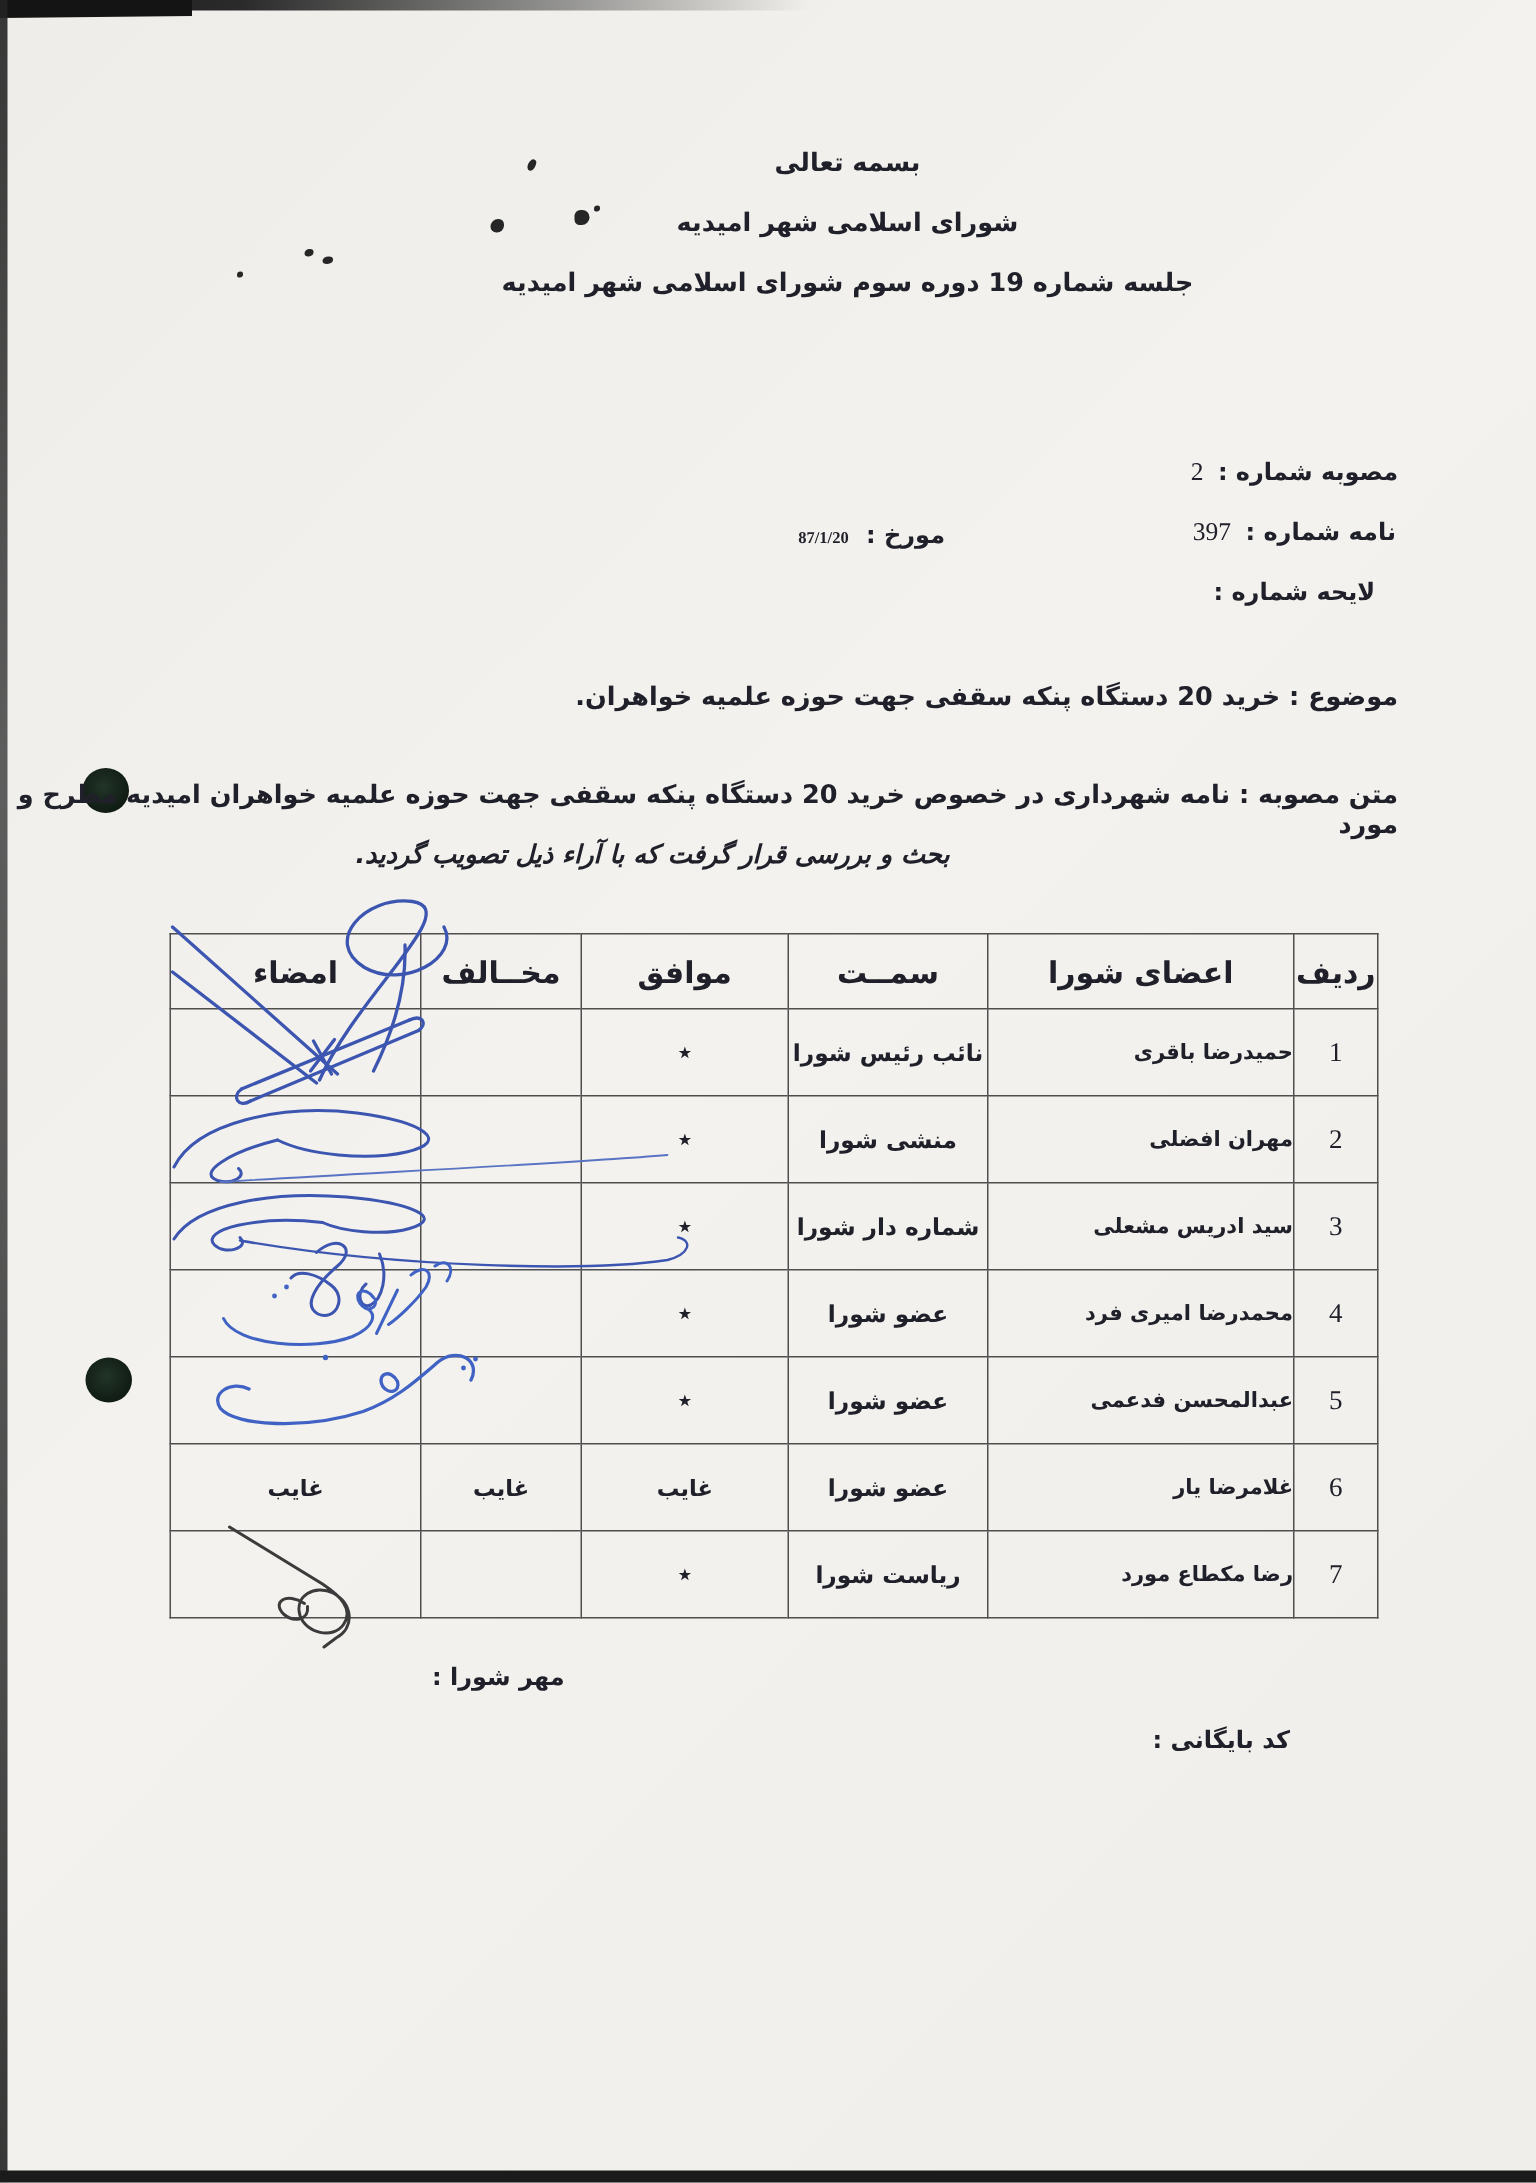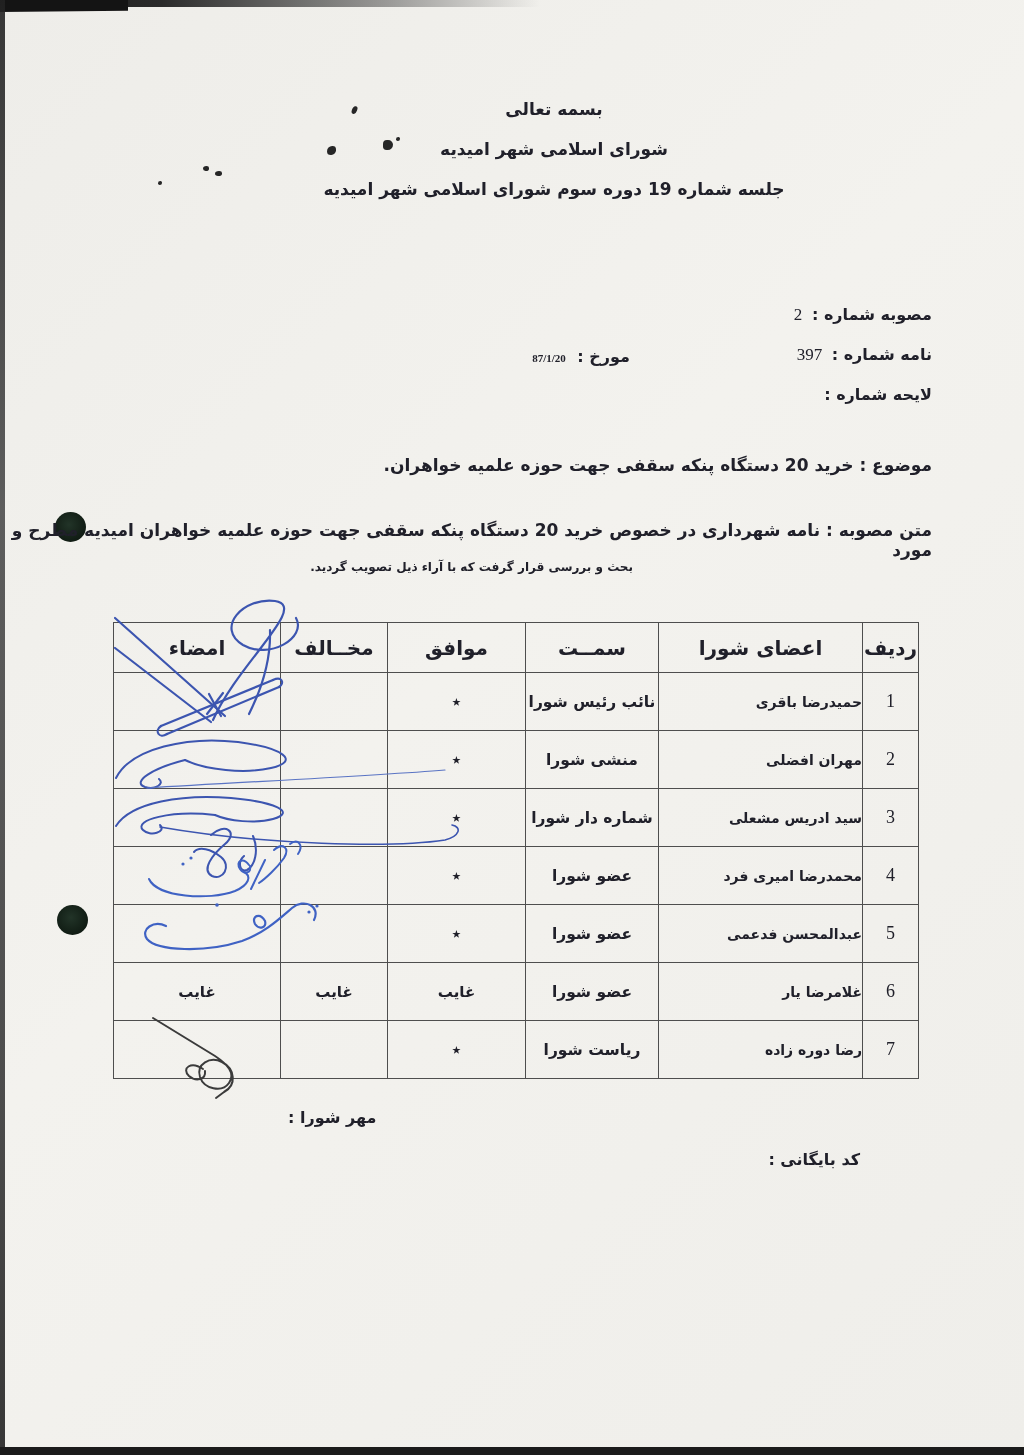--- a/index.html
+++ b/index.html
@@ -16,32 +16,32 @@
     background:linear-gradient(to bottom,#222,#4d4d4d 35%,#3a3a3a 75%,#222);opacity:.9;}
   .edge-bottom{position:absolute;left:0;top:1447px;width:1024px;height:8px;background:#1b1b1b;}
   
   .punch{position:absolute;width:31px;height:30px;border-radius:50%;
     background:radial-gradient(circle at 45% 42%,#223428 0%,#0f1a12 75%);}
   .punch.p1{left:55px;top:512px;}
   .punch.p2{left:57px;top:905px;}
   
   .speck{position:absolute;background:#262626;border-radius:60% 40% 55% 45%;}
   
-  .head{position:absolute;left:304px;top:96px;width:500px;text-align:center;direction:rtl;}
+  .head{position:absolute;left:315px;top:96px;width:500px;text-align:center;direction:rtl;}
   .head .hl{font-weight:700;font-size:17px;line-height:27px;margin-bottom:13px;}
   
-  .meta{position:absolute;right:92px;top:305px;direction:rtl;text-align:right;}
+  .meta{position:absolute;right:92px;top:305px;direction:rtl;text-align:center;}
   .meta .ml{height:26px;margin-bottom:14px;font-weight:700;font-size:16px;}
   .meta .val{font-family:"Liberation Serif",serif;font-weight:400;font-size:17px;padding-right:4px;}
   .dateline{position:absolute;right:394px;top:347px;direction:rtl;font-weight:700;font-size:16px;}
   .dateline .val{font-family:"Liberation Serif",serif;font-weight:700;font-size:11px;padding-right:6px;}
   
   .subject{position:absolute;right:92px;top:455px;direction:rtl;font-weight:700;font-size:17px;}
   .body1{position:absolute;right:92px;top:520px;direction:rtl;font-weight:700;font-size:17px;}
-  .body2{position:absolute;right:391px;top:560px;direction:rtl;font-weight:700;font-size:12px;}
+  .body2{position:absolute;right:391px;top:560px;direction:rtl;font-weight:700;font-size:17px;font-style:italic;}
   
   table.votes{position:absolute;left:113px;top:622px;width:805px;border-collapse:collapse;table-layout:fixed;direction:rtl;}
   table.votes th,table.votes td{border:1px solid #4e4e4e;padding:0;vertical-align:middle;}
   table.votes tr.hd{height:50px;}
   table.votes tr.rw{height:58px;}
   th{font-weight:700;font-size:20px;text-align:center;}
   td.c-no{font-family:"Liberation Serif",serif;font-size:18px;text-align:center;}
   td.c-name{text-align:right;padding-right:13px;font-weight:700;font-size:14px;}
   td.c-pos{text-align:center;font-weight:700;font-size:15.5px;}
   td.c-agree,td.c-dis,td.c-sig{text-align:center;font-weight:700;font-size:15px;}
@@ -163,21 +163,21 @@
     <tr class="rw">
       <td class="c-no">6</td>
       <td class="c-name">غلامرضا یار</td>
       <td class="c-pos">عضو شورا</td>
       <td class="c-agree">غایب</td>
       <td class="c-dis">غایب</td>
       <td class="c-sig">غایب</td>
     </tr>
     <tr class="rw">
       <td class="c-no">7</td>
-      <td class="c-name">رضا دوره زاده</td>
+      <td class="c-name">رضا مکطاع مورد</td>
       <td class="c-pos">ریاست شورا</td>
       <td class="c-agree"><span class="mark">٭</span></td>
       <td class="c-dis"></td>
       <td class="c-sig"></td>
     </tr>
   </tbody>
     </table>
 
   <svg class="sig-svg" width="805" height="520" viewBox="0 0 805 520">
 

